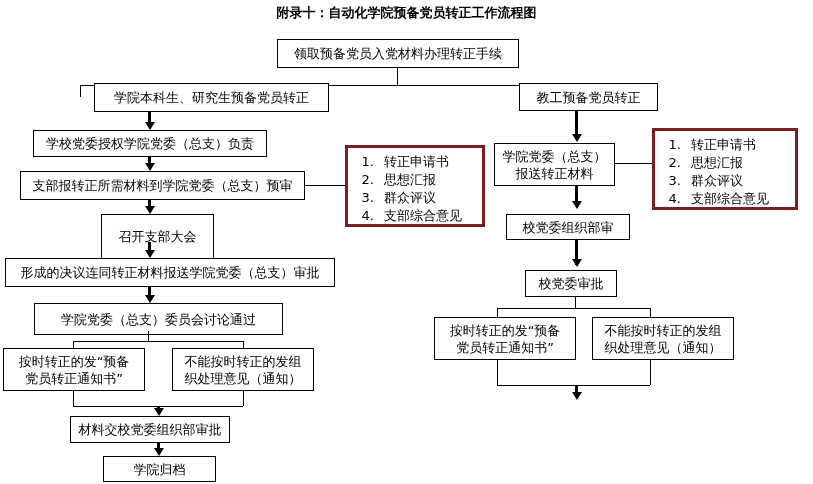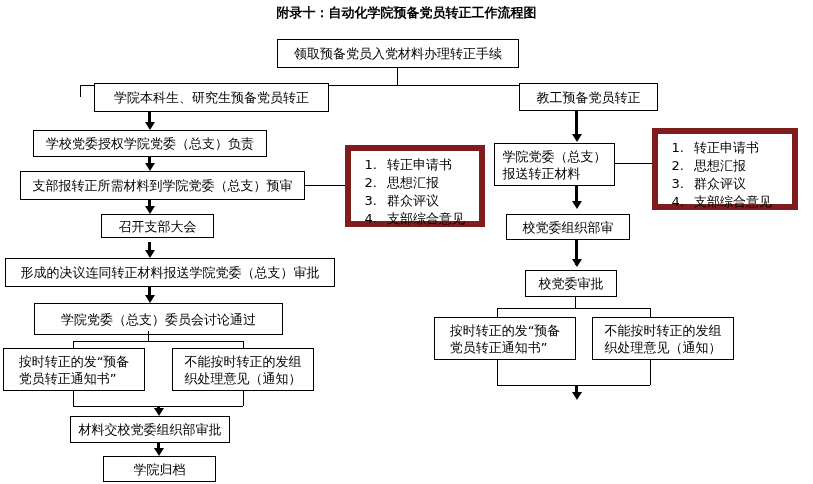--- a/index.html
+++ b/index.html
@@ -32,27 +32,28 @@
     position: absolute;
     box-sizing: border-box;
     border: 1px solid #000;
     background: #ffffff;
     color: #000;
     font-size: 13px;
     line-height: 17px;
     display: flex;
     align-items: center;
     justify-content: center;
+    text-align: center;
     padding: 1px 3px;
     white-space: pre-line;
   }
   .listbox {
     position: absolute;
     box-sizing: border-box;
-    border: 6px solid #7f1d1d;
+    border: 3px solid #7f1d1d;
     background: #ffffff;
     color: #000;
     font-size: 13px;
     line-height: 18px;
     padding: 5px 4px 4px 10px;
   }
   .listbox ol {
     margin: 0;
     padding: 0 0 0 20px;
     list-style-position: outside;
@@ -120,21 +121,21 @@
       <li>转正申请书</li>
       <li>思想汇报</li>
       <li>群众评议</li>
       <li>支部综合意见</li>
     </ol>
   </div>
 
   <div class="vthick" style="left:148px; top:200px; height:9px;"></div>
   <div class="arrow-down" style="left:144.5px; top:206px;"></div>
 
-  <div class="box" style="left:101px; top:214px; width:113px; height:24px;">召开支部大会</div>
+  <div class="box" style="left:101px; top:214px; width:113px; height:45px;">召开支部大会</div>
 
   <div class="vthick" style="left:148px; top:242px; height:11px;"></div>
   <div class="arrow-down" style="left:144.5px; top:250px;"></div>
 
   <div class="box" style="left:5px; top:258px; width:330px; height:29px;">形成的决议连同转正材料报送学院党委（总支）审批</div>
 
   <div class="vthick" style="left:148px; top:287px; height:11px;"></div>
   <div class="arrow-down" style="left:144.5px; top:295px;"></div>
 
   <div class="box" style="left:34px; top:303px; width:249px; height:32px;">学院党委（总支）委员会讨论通过</div>

